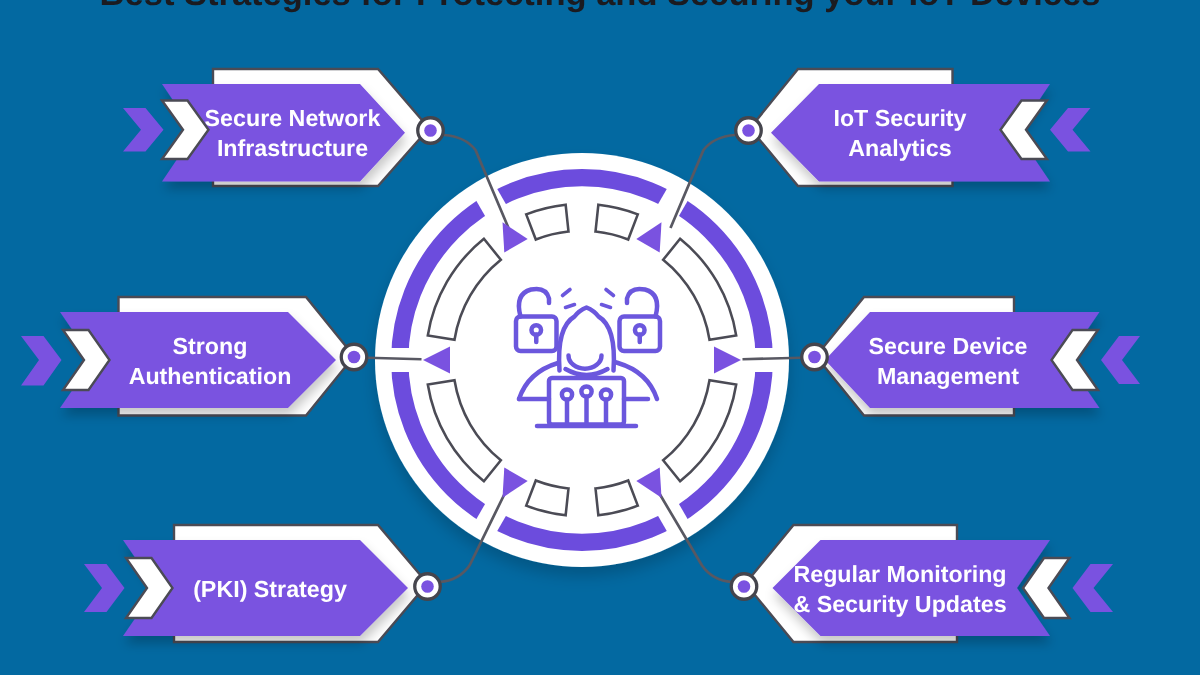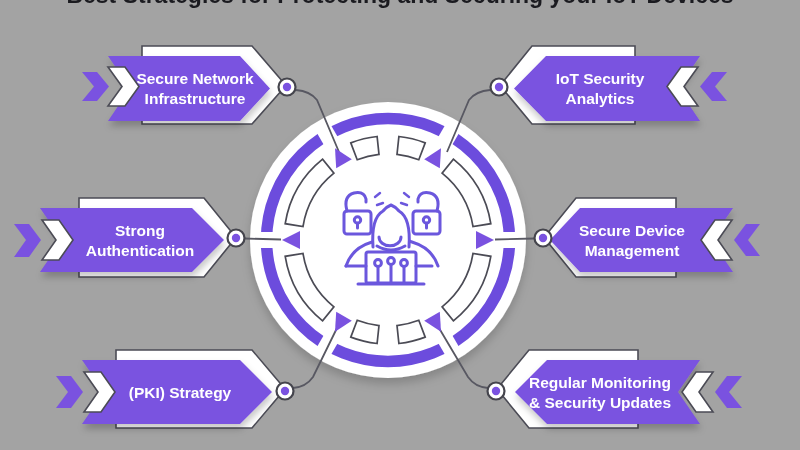--- a/index.html
+++ b/index.html
@@ -1,16 +1,16 @@
 <!DOCTYPE html>
 <html><head>
 <meta charset="utf-8">
 <style>
   html,body{margin:0;padding:0;background:#fff;}
-  .stage{position:relative;width:800px;height:450px;overflow:hidden;background:#a3a3a3;
+  .stage{position:relative;width:800px;height:450px;overflow:hidden;background:#0369a1;
          font-family:"Liberation Sans", sans-serif;}
   svg{display:block;}
   text{font-family:"Liberation Sans", sans-serif;}
   .banner-label{font-size:15.5px;font-weight:bold;fill:#ffffff;text-anchor:middle;}
   .title-text{font-size:23px;font-weight:bold;fill:#1b1b20;text-anchor:middle;}
 </style>
 </head>
 <body>
 
 <div class="stage">

